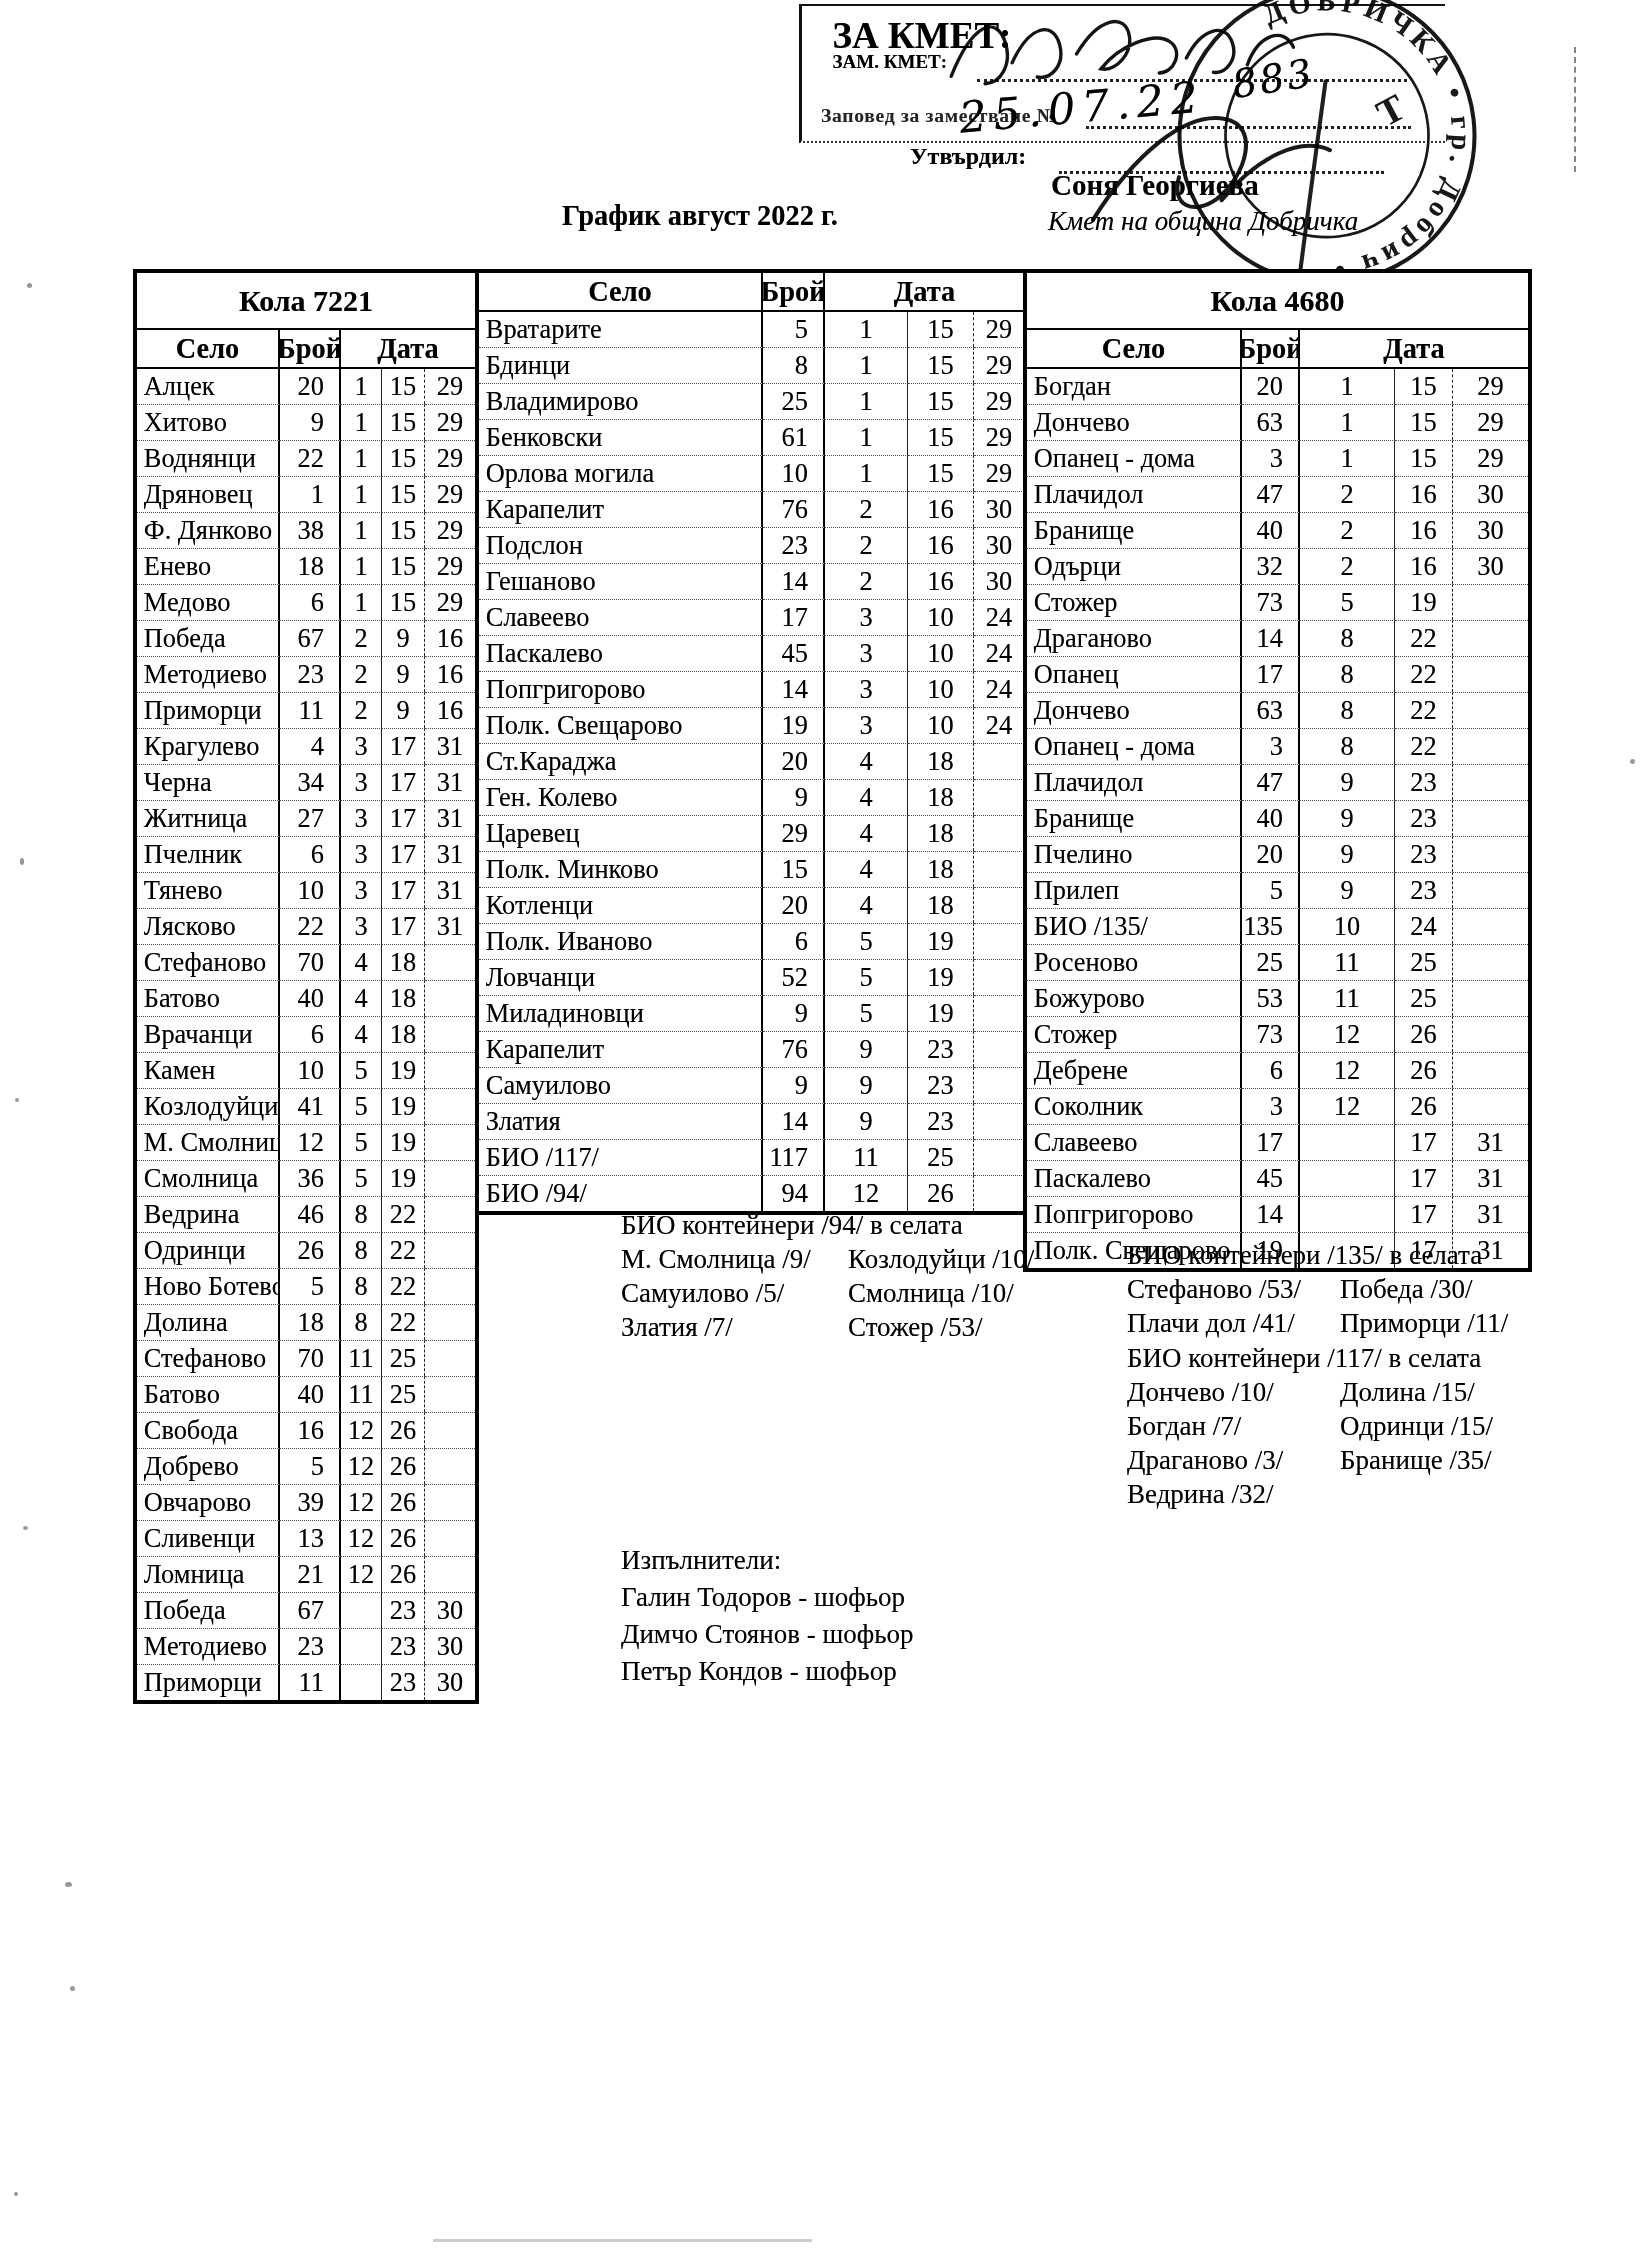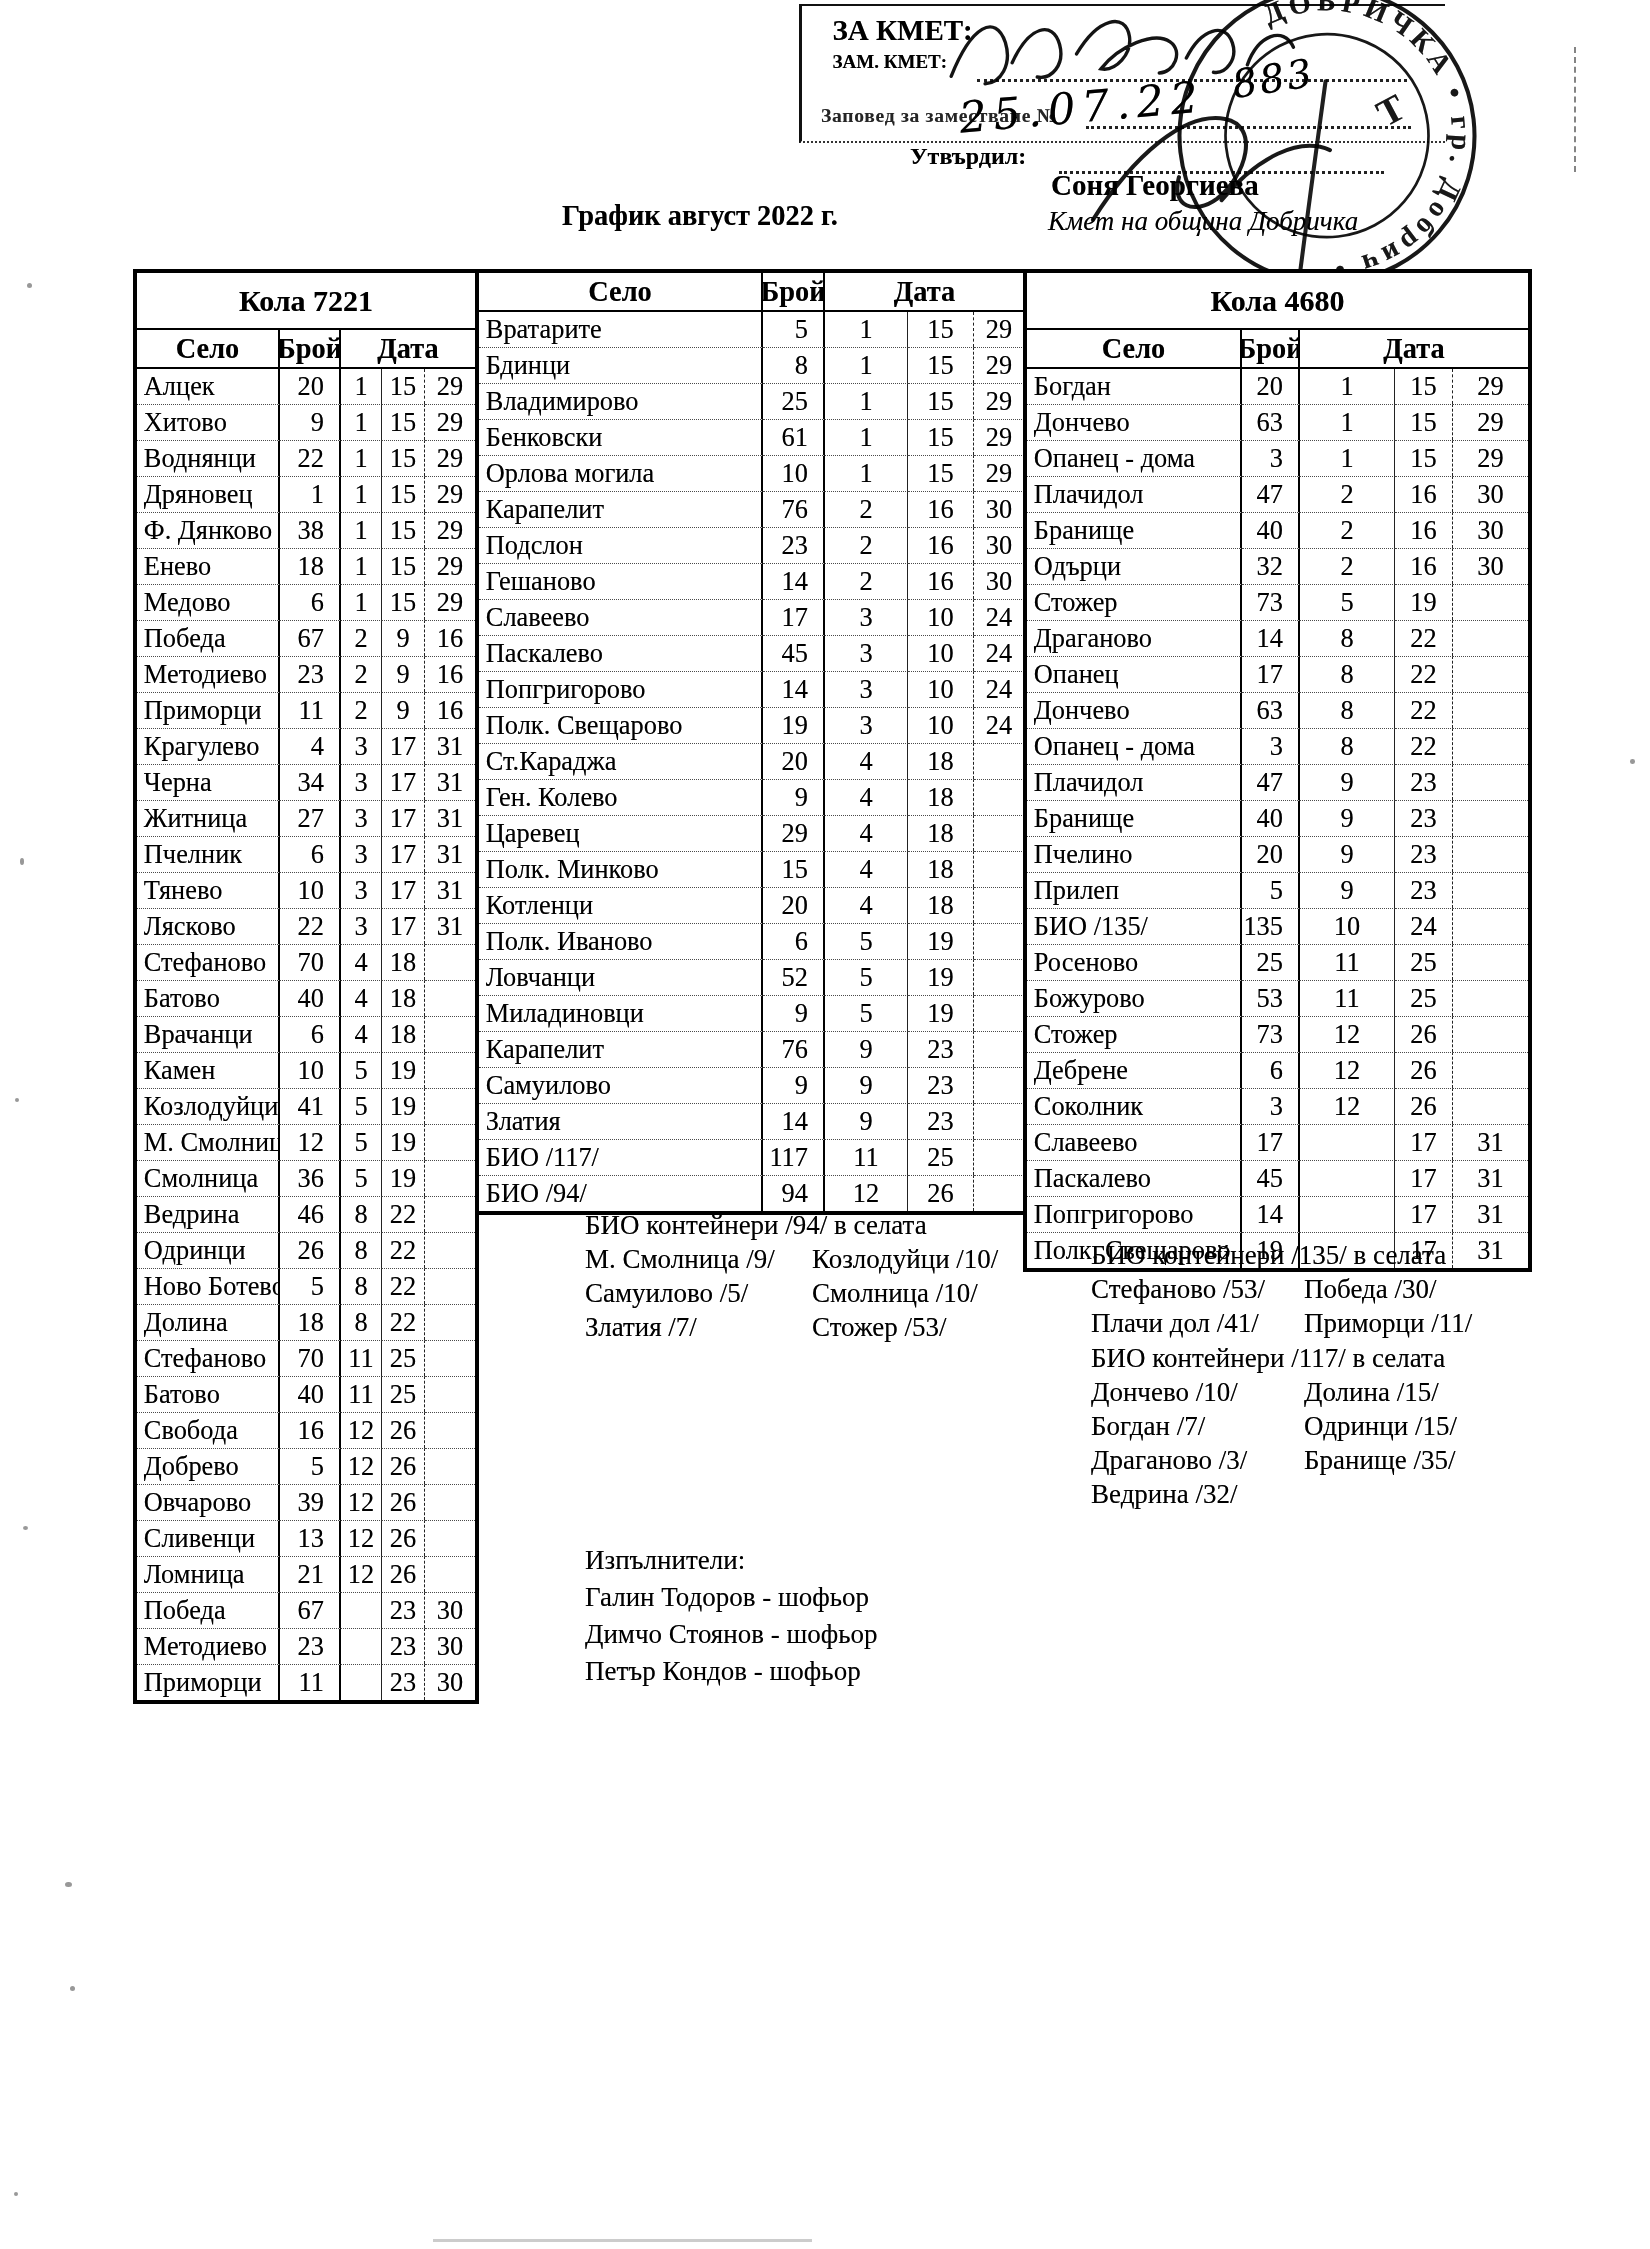--- a/index.html
+++ b/index.html
@@ -45,34 +45,34 @@
     grid-column:1/-1;height:39px;border-top:none;border-bottom:2.7px solid #000;
     font-weight:700;font-size:30px;justify-content:center;padding:8px;
   }
   .h-col{
     height:37px;border-top:none;border-bottom:2.7px solid #000;
     font-weight:700;font-size:28.4px;justify-content:center;padding:0;
   }
   .h-data{grid-column:3/-1;border-right:none;}
   
   .note-block{position:absolute;font-size:27px;}
-  .note-line{height:34px;display:block;white-space:nowrap;}
+  .note-line{height:34px;display:block;white-space:nowrap;margin-left:36px;}
   .note-pair{display:grid;}
   .pair-335{grid-template-columns:227px auto;}
   .pair-315{grid-template-columns:213px auto;}
   .zapoved-lbl{font-size:19.6px;font-weight:700;opacity:.85;letter-spacing:0.7px;}
   .speck{position:absolute;background:#444;border-radius:50%;opacity:.55;}
   .edge-dash{position:absolute;left:1574px;top:47px;height:125px;border-left:2.7px dashed #333;opacity:.6;}
   .bottom-mark{position:absolute;left:433px;top:2239px;width:379px;height:3.4px;background:#999;opacity:.5;}
 </style>
 </head>
 <body>
 
 <div class="approval-box">
-  <div class="lbl-bold" style="left:30.5px;top:8.1px;font-size:29px;">ЗА КМЕТ:</div>
+  <div class="lbl-bold" style="left:30.5px;top:8.1px;font-size:37px;">ЗА КМЕТ:</div>
   <div class="lbl-bold" style="left:30.5px;top:45px;font-size:19px;">ЗАМ. КМЕТ:</div>
   <div class="dotted-leader" style="left:175px;top:73px;width:430px;"></div>
   <div class="zapoved-lbl lbl-bold" style="left:19px;top:99px;">Заповед за заместване №</div>
   <div class="dotted-leader" style="left:284px;top:120px;width:325px;"></div>
   <span class="handwr hw-num">883</span>
   <span class="handwr hw-date">25.07.22</span>
 </div>
 
 <svg style="left:941px;top:5.4px;" width="366" height="102" viewBox="0 0 540 150">
   <path d="M15,105 C45,30 80,12 95,55 C105,88 88,115 65,116 M105,85 C130,30 165,22 175,58

